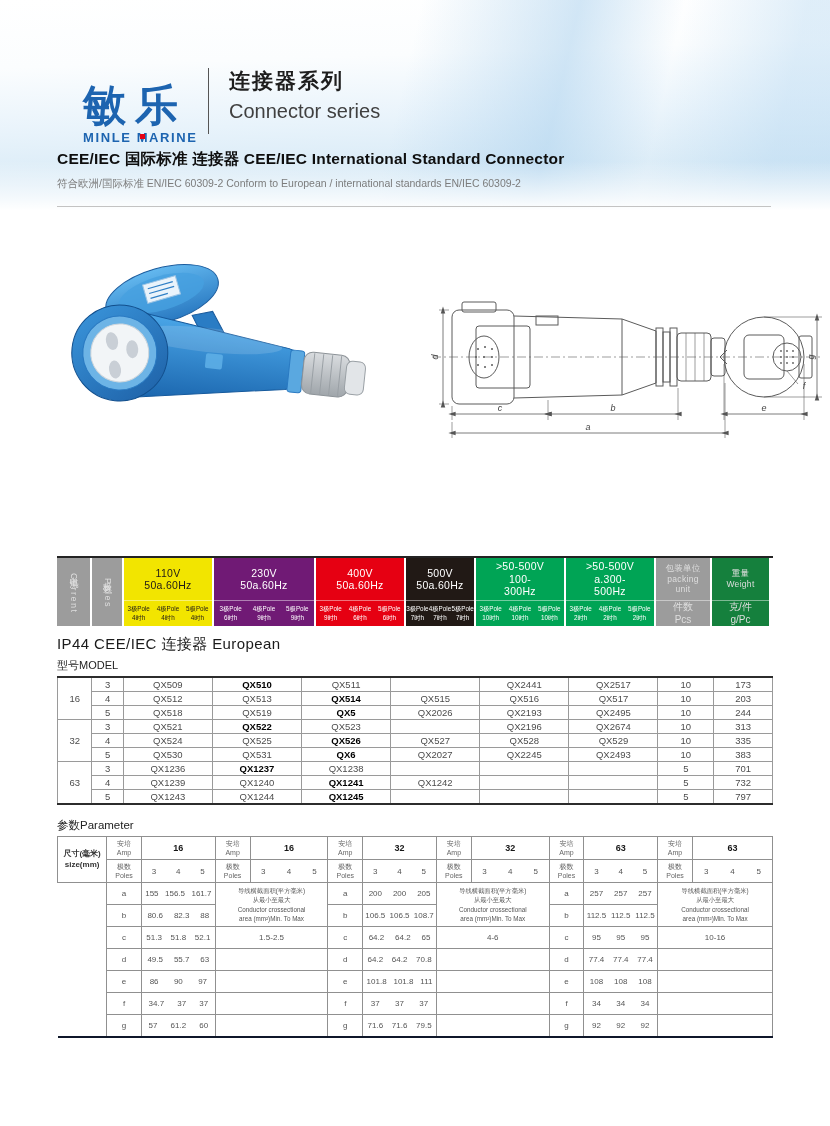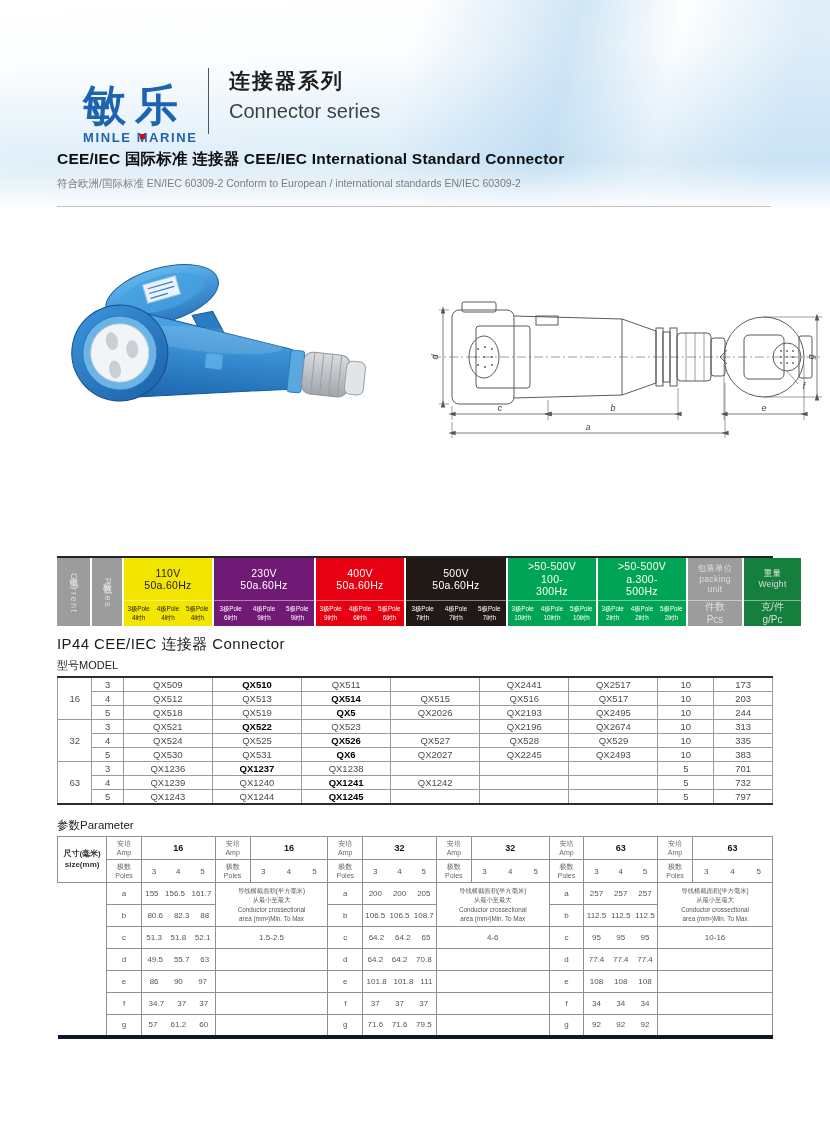--- a/index.html
+++ b/index.html
@@ -48,21 +48,21 @@
   #model-table{position:absolute;left:57px;top:676px;width:716px;border-collapse:collapse;
      table-layout:fixed;font-size:9.5px;color:#4c4c4c;
      border-top:2px solid #2c2c2c;border-bottom:2px solid #2c2c2c;}
   #model-table td{border:1px solid #9a9a9a;text-align:center;padding:0;height:13px;line-height:13px;overflow:hidden;}
   #model-table tr.gstart td{border-top:1.5px solid #4d4d4d;}
   #model-table td.bold{font-weight:bold;color:#000;}
   
   .param-heading{position:absolute;left:57px;top:818px;font-size:11.5px;color:#222;}
   #param-table{position:absolute;left:57px;top:836px;width:716px;border-collapse:collapse;
      table-layout:fixed;font-size:8px;color:#555;
-     border-top:1.5px solid #333;border-bottom:4px solid #0f172a;}
+     border-top:1.5px solid #333;border-bottom:2px solid #0f172a;}
   #param-table td{border:1px solid #909090;text-align:center;padding:0;vertical-align:middle;}
   #param-table tr.ph{height:23px;}
   #param-table tr.pd{height:22px;}
   .psize{font-size:8px;font-weight:bold;color:#333;line-height:1.35;}
   .plab{font-size:7px;line-height:1.3;color:#666;}
   .pamp{font-weight:bold;font-size:9px;color:#161616;}
   .pvrow{display:flex;justify-content:space-around;align-items:center;}
   .prl{font-size:8px;color:#555;}
   .pcond{font-size:6.3px;line-height:1.5;color:#555;}
   .pblank{border:none !important;border-right:1px solid #909090 !important;}
@@ -264,21 +264,21 @@
           <div class="band-mini">
             <div class="mini-l1">4极Pole</div>
             <div class="mini-l2">6时h</div>
           </div>
           <div class="band-mini">
             <div class="mini-l1">5极Pole</div>
             <div class="mini-l2">6时h</div>
           </div>
         </div>
       </div>
-      <div class="band-col" style="width: 100px; background: rgb(33, 25, 21); color: rgb(255, 255, 255);">
+      <div class="band-col" style="width: 68px; background: rgb(33, 25, 21); color: rgb(255, 255, 255);">
         <div class="band-top">
           <div class="band-line">500V</div>
           <div class="band-line">50a.60Hz</div>
         </div>
         <div class="band-sub">
           <div class="band-mini">
             <div class="mini-l1">3极Pole</div>
             <div class="mini-l2">7时h</div>
           </div>
           <div class="band-mini">
@@ -349,21 +349,21 @@
           <div class="band-line">重量</div>
           <div class="band-line">Weight</div>
         </div>
         <div class="band-sub">
           <div class="band-line">克/件</div>
           <div class="band-line">g/Pc</div>
         </div>
       </div>
     </div>
 
-  <div class="model-heading">IP44 CEE/IEC 连接器 Connector</div>
+  <div class="model-heading">IP44 CEE/IEC 连接器 European</div>
   <div class="model-sub">型号MODEL</div>
   <table id="model-table">
     <colgroup>
       <col style="width:34px">
         <col style="width:31px">
       <col style="width:88px">
         <col style="width:88px">
         <col style="width:88px">
       <col style="width:88px">
         <col style="width:88px">

